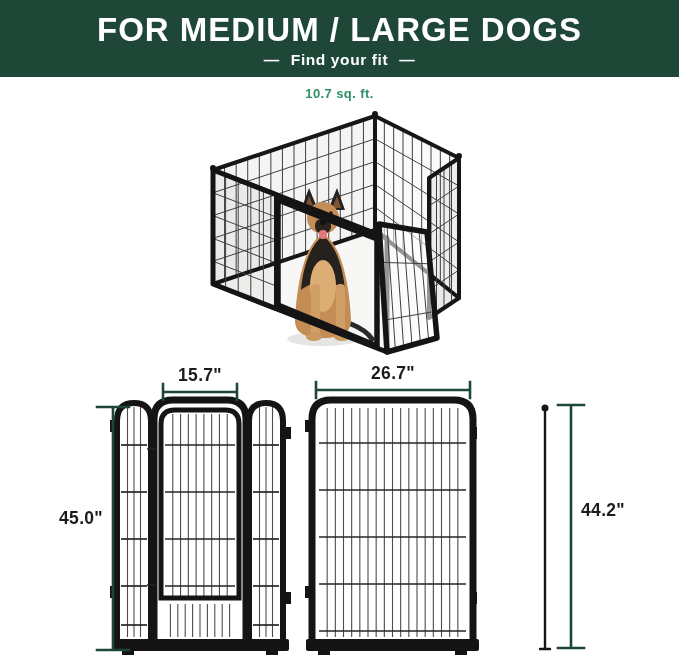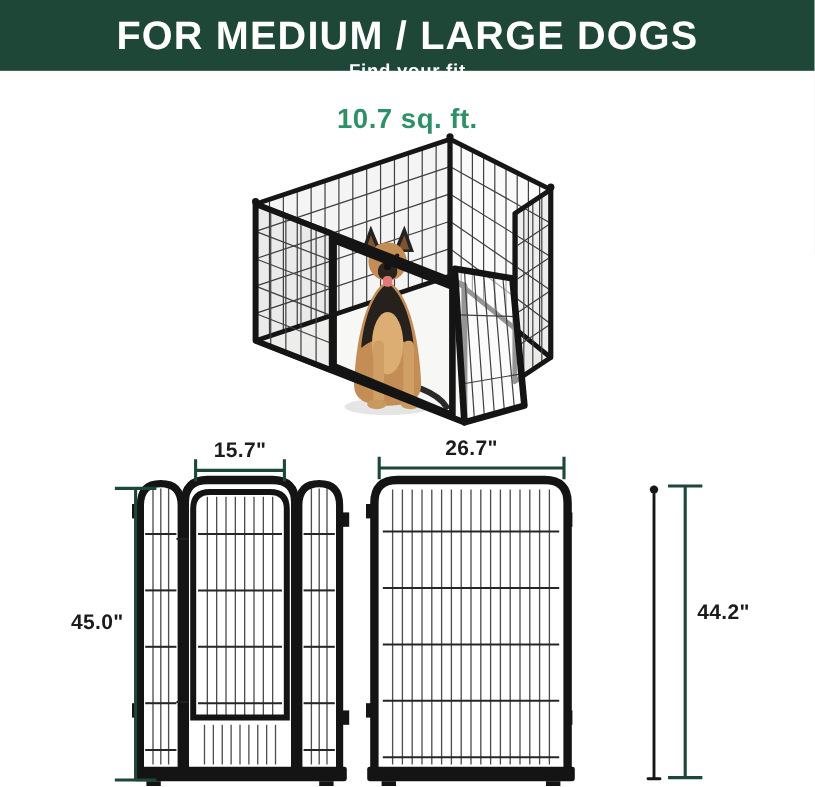--- a/index.html
+++ b/index.html
@@ -2,35 +2,35 @@
 <html><head>
 <meta charset="utf-8">
 <style>
   html,body{margin:0;padding:0;background:#e9e9e9;}
   .page{
     position:relative;width:679px;height:656px;background:#ffffff;
     font-family:"Liberation Sans",sans-serif;overflow:hidden;margin:0 auto;
   }
   
   .header{
-    position:absolute;left:0;top:0;width:679px;height:59px;
+    position:absolute;left:0;top:0;width:679px;height:77px;
     background:#1f4737;color:#ffffff;text-align:center;
   }
   .header-title{
     padding-top:12px;font-size:33px;line-height:36px;font-weight:700;
     letter-spacing:1px;
   }
   .header-subtitle{
     margin-top:3px;font-size:15.5px;font-weight:600;letter-spacing:.6px;
     display:flex;justify-content:center;gap:11px;align-items:center;
   }
   
   .area-label{
     position:absolute;top:86px;left:0;width:679px;text-align:center;
-    color:#2e9066;font-size:23px;font-weight:700;letter-spacing:.4px;
+    color:#2e9066;font-size:13px;font-weight:700;letter-spacing:.4px;
   }
   
   #pen{position:absolute;left:183px;top:106px;width:322px;height:250px;}
   #pen .wv{stroke:#3f3f3f;stroke-width:1;}
   #pen .wh{stroke:#3f3f3f;stroke-width:1;}
   #pen .frame{fill:none;stroke:#161616;stroke-width:4;stroke-linejoin:round;stroke-linecap:round;}
   #pen .frame-thick{fill:none;stroke:#141414;stroke-width:5;stroke-linejoin:round;stroke-linecap:round;}
   #pen .frame-round{fill:none;stroke:#141414;stroke-width:5.5;stroke-linejoin:round;stroke-linecap:round;}
   
   #diagram{position:absolute;left:0;top:360px;width:679px;height:296px;}

